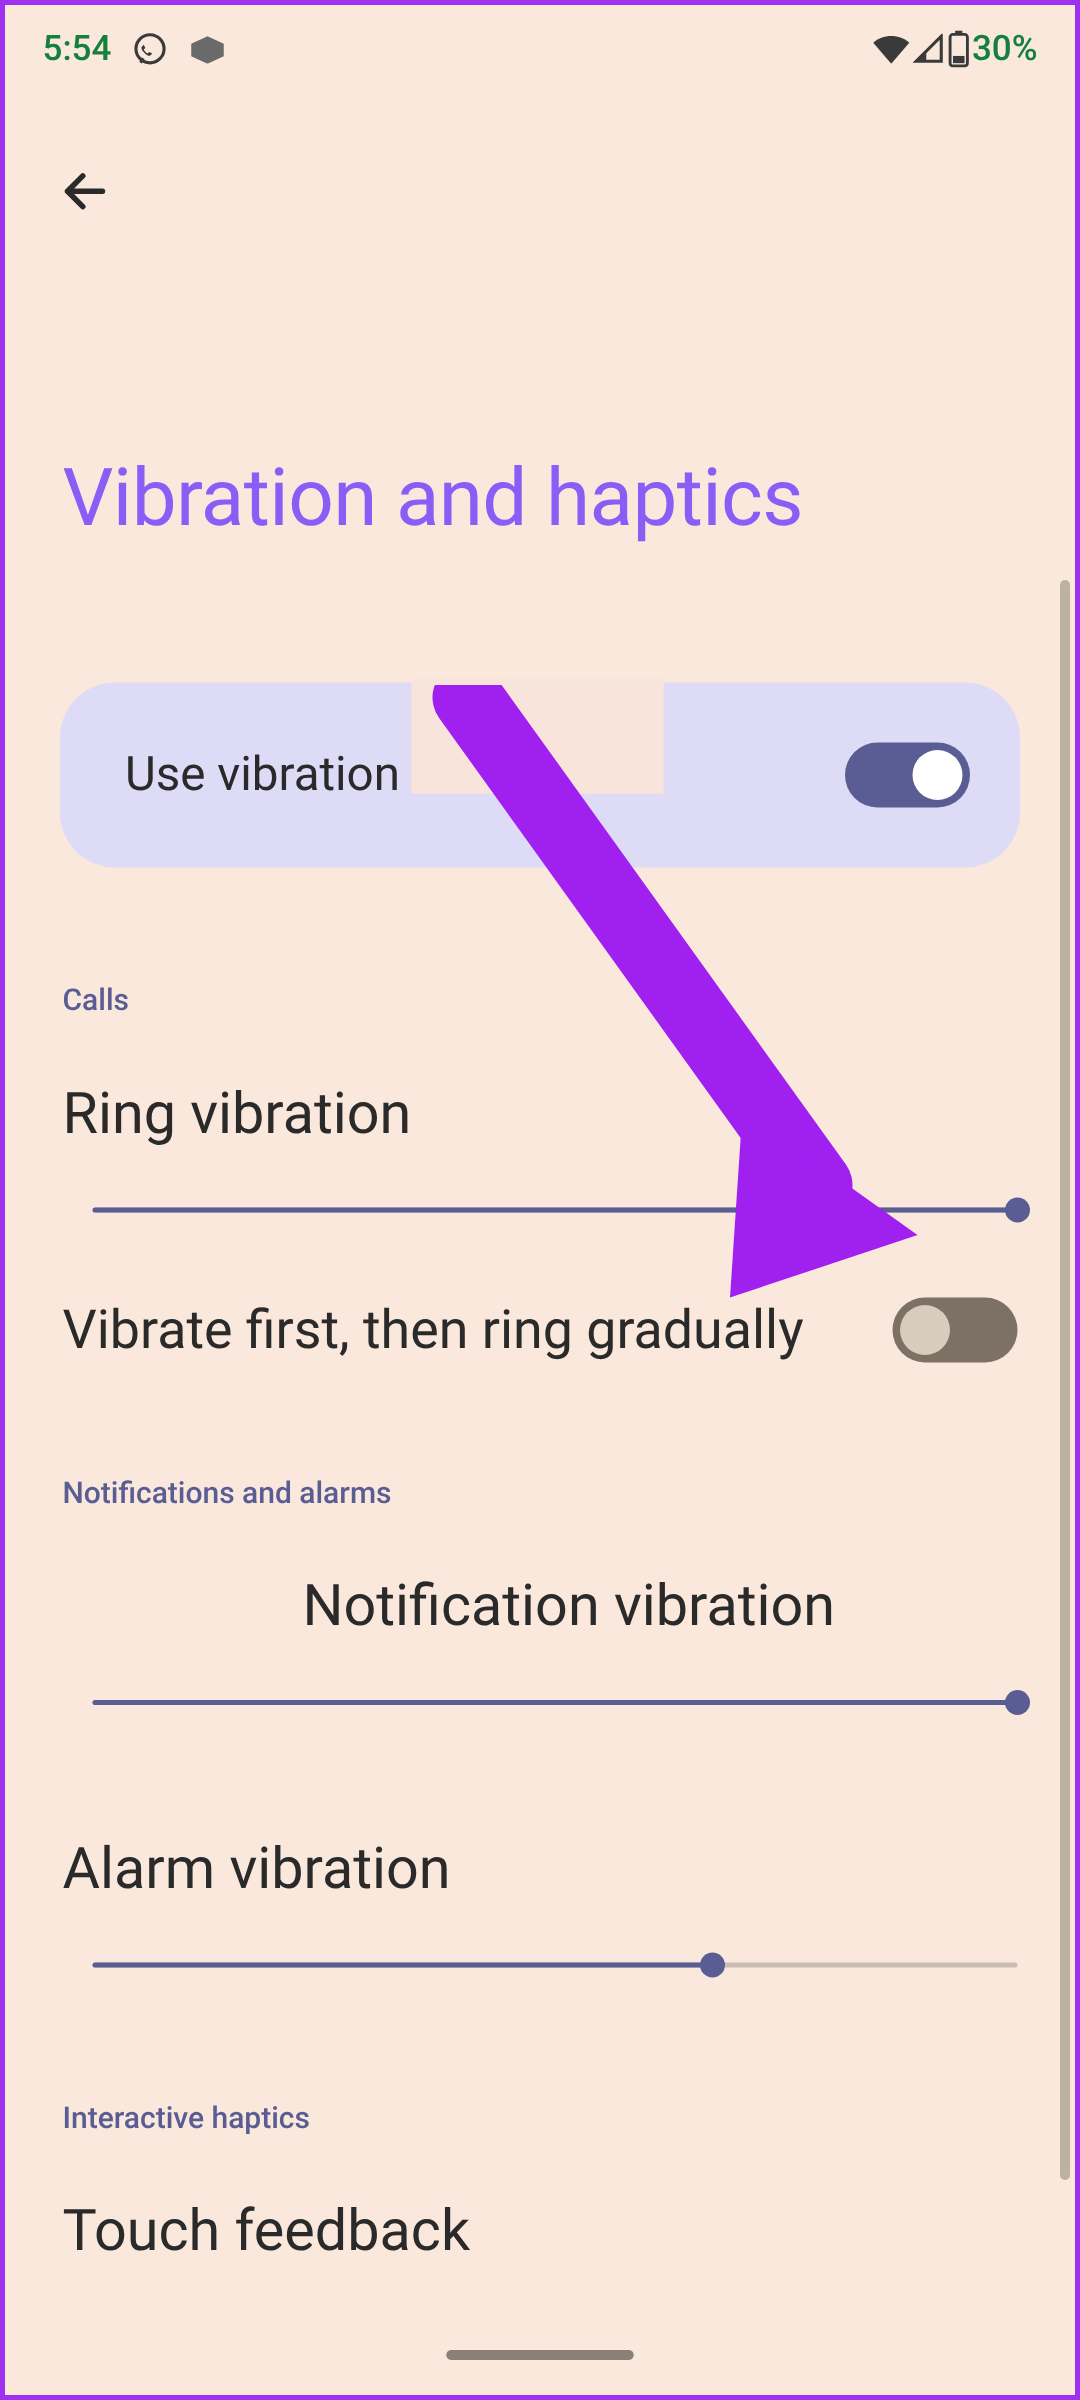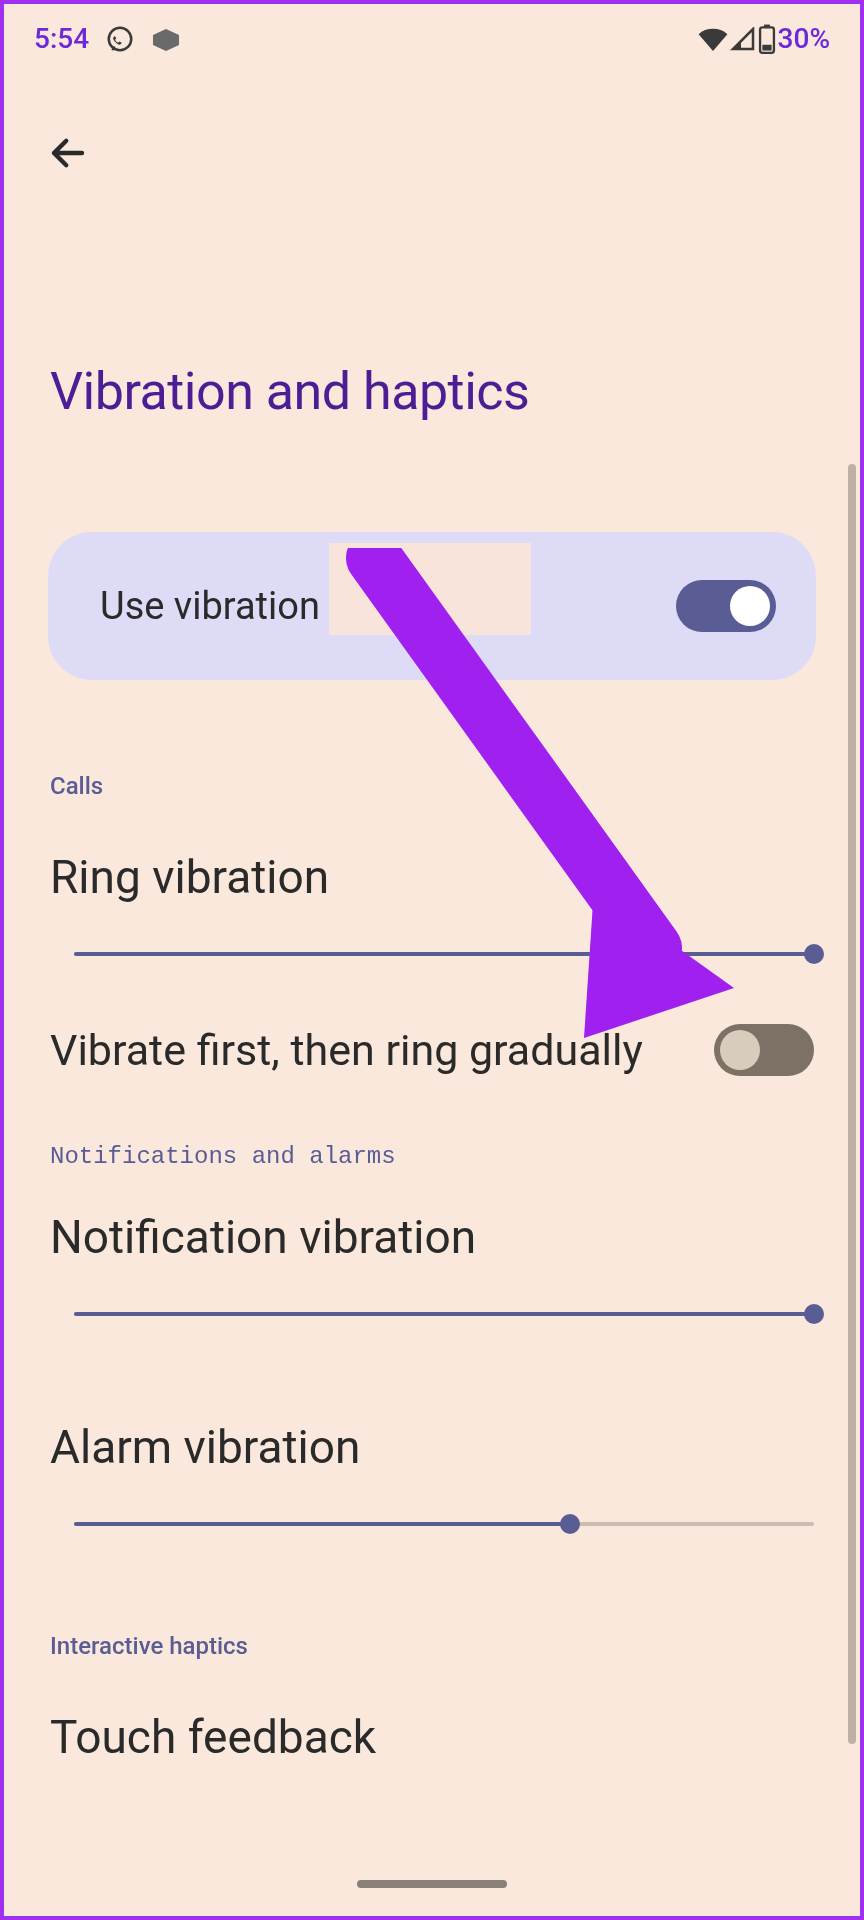--- a/index.html
+++ b/index.html
@@ -11,36 +11,36 @@
     position: relative;
     color: #2b2b2b;
   }
   .statusbar {
     display: flex;
     align-items: center;
     justify-content: space-between;
     padding: 18px 30px 10px 30px;
     font-size: 28px;
     font-weight: 500;
-    color: #6d28d9;
+    color: #15803d;
   }
   .statusbar-left { display: flex; align-items: center; gap: 16px; }
   .statusbar-right { display: flex; align-items: center; gap: 2px; }
   .back-btn {
     margin: 60px 0 0 36px;
     width: 56px;
     height: 56px;
     display: flex;
     align-items: center;
     justify-content: center;
   }
   .page-title {
-    font-size: 52px;
-    font-weight: 400;
-    color: #4c1d95;
+    font-size: 64px;
+    font-weight: 400;
+    color: #8b5cf6;
     margin: 180px 0 0 46px;
     letter-spacing: -0.5px;
   }
   .main-toggle-card {
     margin: 110px 44px 0 44px;
     background: #dedbf7;
     border-radius: 44px;
     padding: 48px 40px 48px 52px;
     display: flex;
     align-items: center;
@@ -78,30 +78,30 @@
   }
   .switch.on .thumb { right: 6px; background: #fff; }
   .switch.off .thumb { left: 6px; background: #d8ccbd; }
   .section-header {
     font-size: 24px;
     color: #5a5c94;
     font-weight: 500;
     margin: 0 0 0 46px;
   }
   .sec1 { margin-top: 92px; }
-  .sec2 { margin-top: 67px; font-family: Liberation Mono, monospace; }
+  .sec2 { margin-top: 90px; }
   .sec3 { margin-top: 98px; }
   .setting-label {
     font-size: 46px;
     color: #2a2a2a;
     font-weight: 400;
     margin: 0 0 0 46px;
   }
   .lab1 { margin-top: 50px; }
-  .lab2 { margin-top: 40px; }
+  .lab2 { margin-top: 50px; text-align: center; }
   .lab3 { margin-top: 96px; }
   .lab4 { margin-top: 50px; }
   .slider {
     margin: 40px 46px 0 70px;
     height: 20px;
     position: relative;
   }
   .slider .track {
     position: absolute;
     top: 8px;

